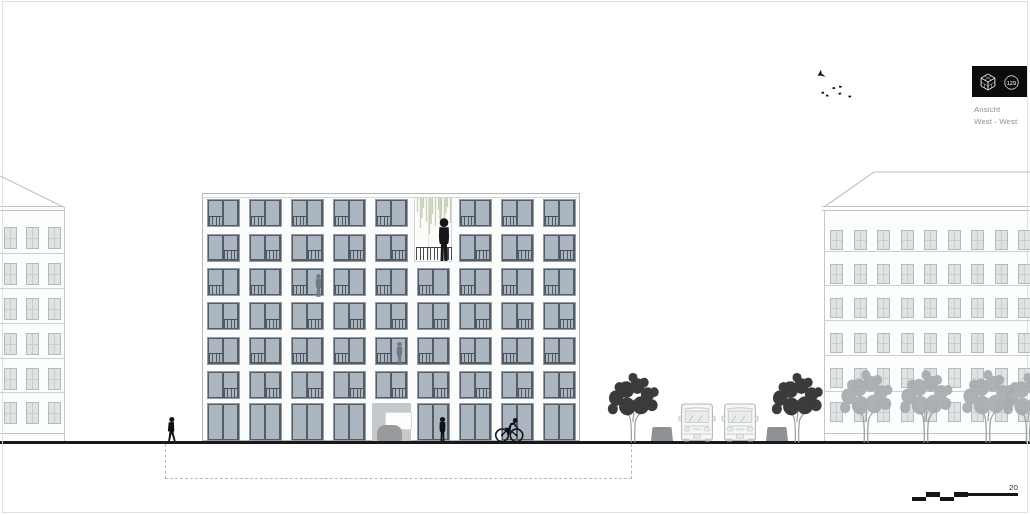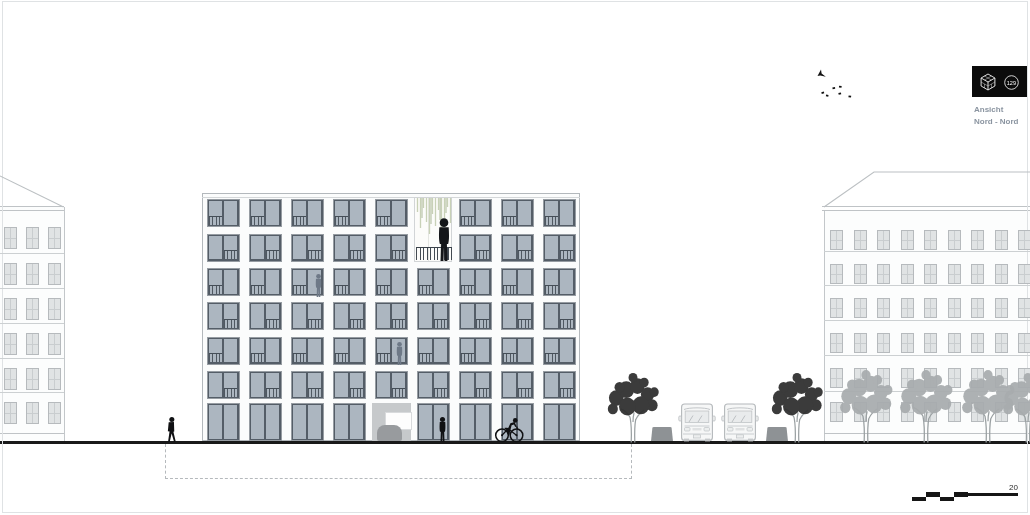--- a/index.html
+++ b/index.html
@@ -22,21 +22,21 @@
   .cornice{position:absolute;height:1px;background:#bfc3c6;}
   .bin{position:absolute;background:#8e9295;clip-path:polygon(7% 0,93% 0,100% 100%,0 100%);
        border-radius:3px 3px 0 0;}
   #groundline{position:absolute;left:0;top:441px;width:1030px;height:2.6px;background:#191919;}
   #basement{position:absolute;left:165px;top:443.6px;width:465px;height:34px;
             border-left:1px dashed #b5b9bc;border-right:1px dashed #b5b9bc;border-bottom:1px dashed #b5b9bc;}
   #titleblock{position:absolute;left:972px;top:66px;width:55px;height:31px;background:#0b0b0b;}
   .badge-circle{position:absolute;left:31px;top:7.5px;width:15px;height:15px;border:1px solid #f2f2f2;
                 border-radius:50%;display:flex;align-items:center;justify-content:center;
                 color:#fff;font-size:6.5px;transform:scale(.85);letter-spacing:.2px;}
-  #viewlabel{position:absolute;left:974px;top:104px;color:#8b95a1;font-size:8px;line-height:11.5px;font-weight:bold;}
+  #viewlabel{position:absolute;left:974px;top:104px;color:#8b95a1;font-size:8px;line-height:11.5px;}
   #scalebar .blk{position:absolute;background:#161616;}
   #scalelabel{position:absolute;left:996px;top:483px;width:22px;text-align:right;
               font-size:8px;color:#2a2a2a;}
   #entrance{position:absolute;left:371.5px;top:403px;width:39.5px;height:38px;background:#c6c9cb;}
   #entrance .sign{position:absolute;left:13.5px;top:9px;width:25px;height:16px;background:#fdfdfd;
                   border:0.5px solid #d8dadc;}
   #entrance .kiosk{position:absolute;left:5px;top:22px;width:25.5px;height:16px;background:#989b9e;
                    border-radius:8px 8px 2px 2px;}
   #loggia{position:absolute;left:414px;top:197px;width:38px;height:65px;background:#fcfcfa;
           border:0.6px solid #d2d5d7;box-sizing:border-box;
@@ -111,21 +111,21 @@
       <g stroke="#f5f5f5" stroke-width="0.55" fill="none" opacity="0.8">
         <path d="M6.55,4 L13.45,8 M13.45,4 L6.55,8 M3.1,10 L10,14 M16.9,10 L10,14 M6.55,12 L6.55,16 M13.45,12 L13.45,16"></path>
       </g>
     </svg>
     <div class="badge-circle">
       <span>129</span>
     </div>
   </div>
   <div id="viewlabel">
     <div>Ansicht</div>
-    <div>Nord - Nord</div>
+    <div>West - West</div>
   </div>
 
   <div id="scalebar">
     <div class="blk" style="left:912px;top:496.5px;width:14px;height:4.5px;"></div>
     <div class="blk" style="left:926px;top:492px;width:14px;height:4.5px;"></div>
     <div class="blk" style="left:940px;top:496.5px;width:14px;height:4.5px;"></div>
     <div class="blk" style="left:954px;top:492px;width:14px;height:4.5px;"></div>
     <div class="blk" style="left:968px;top:493px;width:50px;height:3px;"></div>
     <div id="scalelabel">20</div>
   </div>

